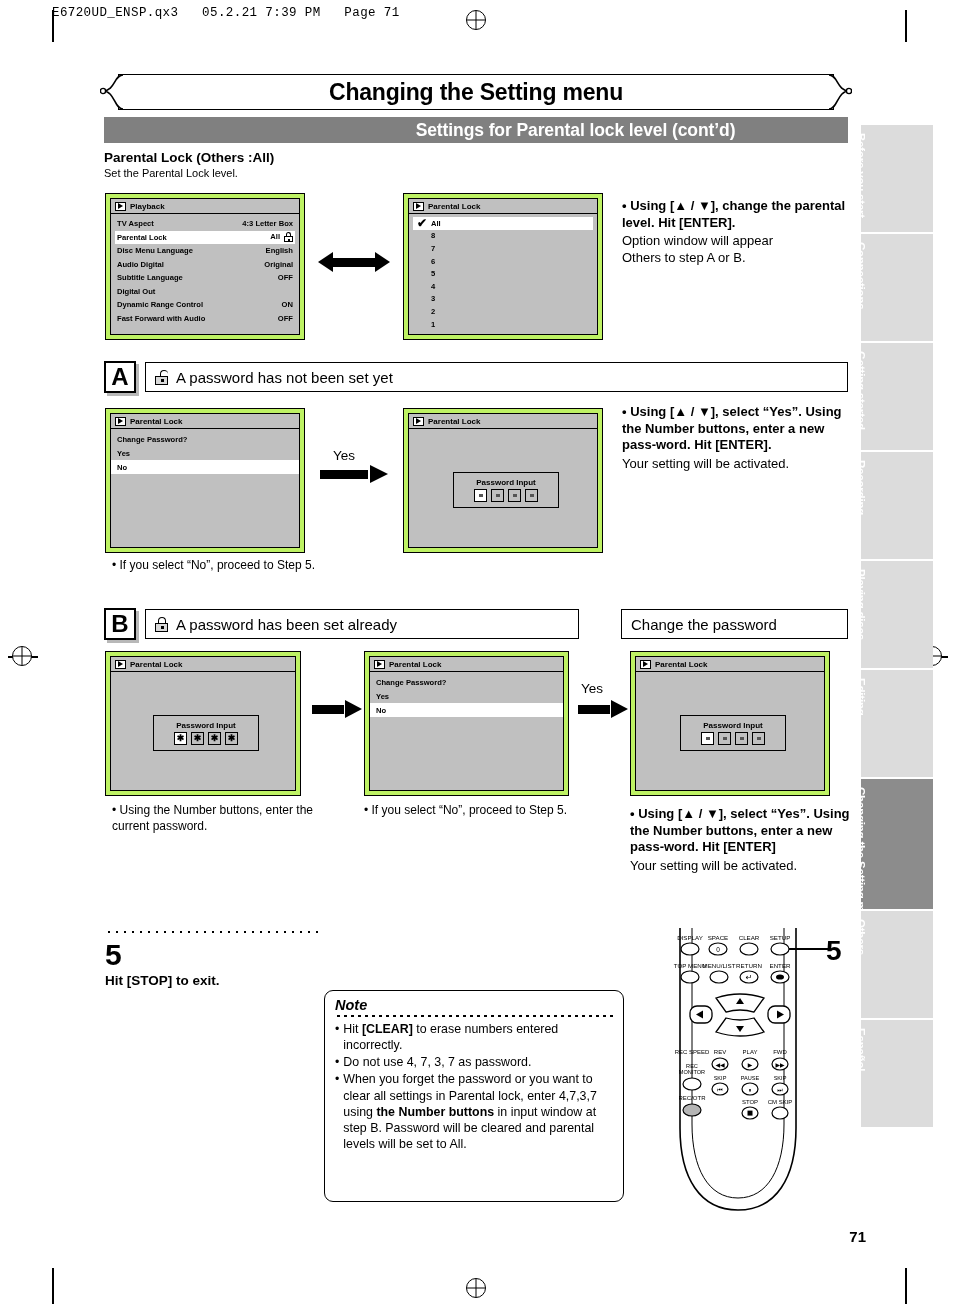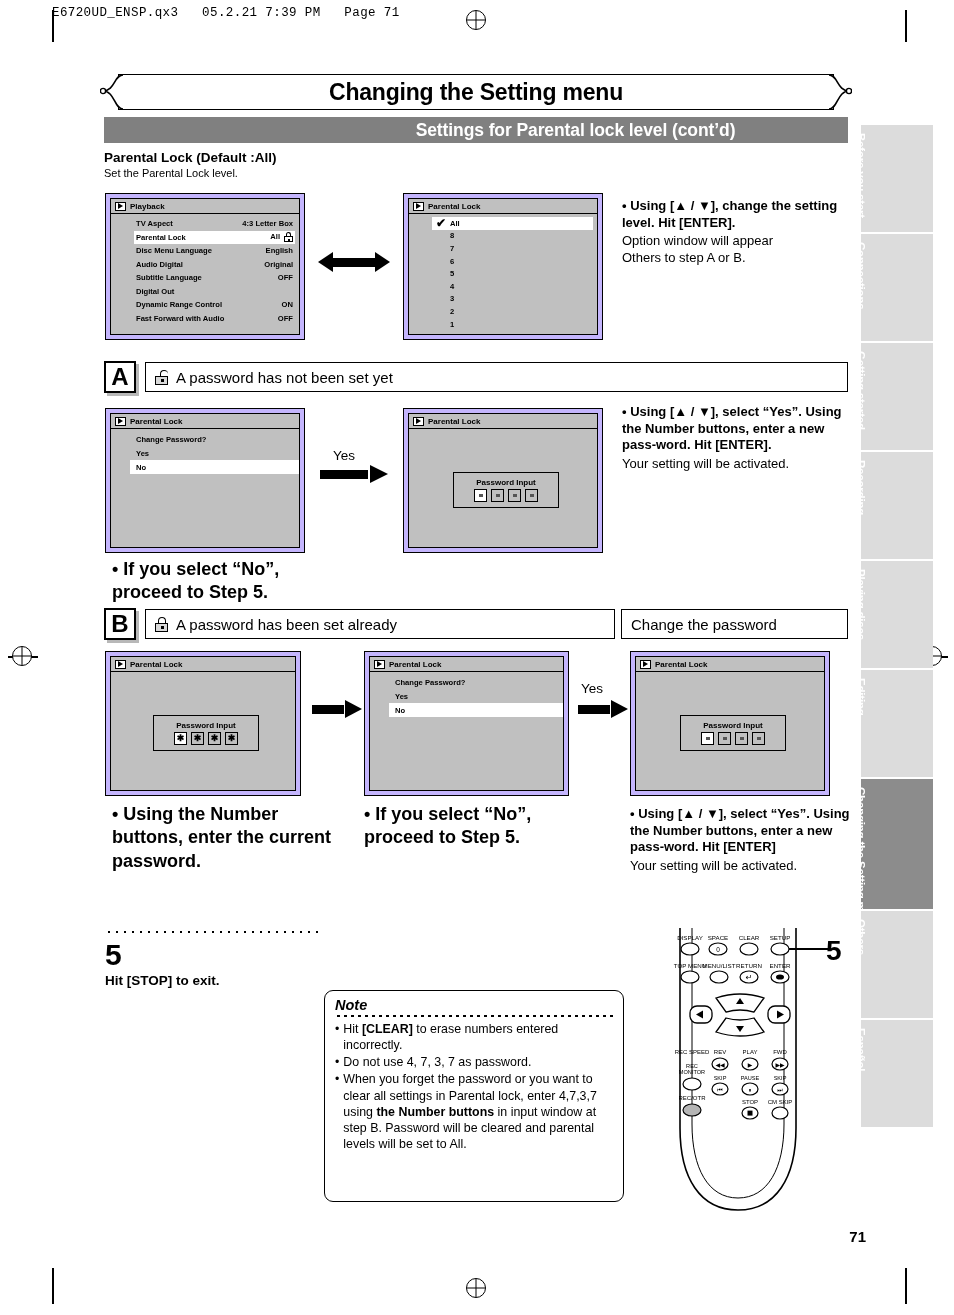--- a/index.html
+++ b/index.html
@@ -60,42 +60,42 @@
   .sec-head {
     position:absolute; left:104px; font-weight:bold; font-size:13.5px;
   }
   .sec-sub {
     position:absolute; left:104px; font-size:11px;
   }
 
   
   .osd {
     position:absolute;
-    background:#c4b5fd;
+    background:#bef264;
     border:1.5px solid #000;
     padding:4px;
   }
   .osd-inner { border:1.5px solid #000; background:#c0c0c0; height:100%; }
   .osd-title {
     height:15px; border-bottom:1.5px solid #000;
     display:flex; align-items:center; gap:4px;
     padding-left:4px;
     font-size:8px; font-weight:bold;
   }
   .play-glyph {
     width:11px; height:9px; background:#fff; border:1px solid #000;
     display:flex; align-items:center; justify-content:center;
   }
   .play-glyph i {
     display:block; width:0; height:0;
     border-left:5px solid #000;
     border-top:3px solid transparent;
     border-bottom:3px solid transparent;
   }
-  .osd-body { padding:3px 4px 0 4px;margin-left:19px; }
+  .osd-body { padding:3px 4px 0 4px; }
   .osd-row {
     display:flex; justify-content:space-between; align-items:center;
     font-size:7.6px; font-weight:bold; height:13.5px; padding:0 2px;
   }
   .osd-row.hl { background:#fff; }
   .osd-row .val { display:flex; align-items:flex-start; gap:4px; }
 
   .lock-mini {
     display:inline-block; width:9px; height:10px; position:relative;
     vertical-align:middle;
@@ -171,21 +171,21 @@
   .lock-big .body::after {
     content:""; position:absolute; left:5px; top:2px;
     width:2.5px; height:3.5px; background:#000;
   }
 
   
   .callout { position:absolute; font-size:13px; line-height:1.28; }
   .callout b { font-weight:bold; }
   .callout .plain { font-weight:normal; }
   .bullet-b {
-    position:absolute; font-size:18px; font-weight:bold; line-height:1.3;
+    position:absolute; font-size:12px; font-weight:normal; line-height:1.3;
   }
 
   
   .dotrule {
     position:absolute; height:4px;
     background-image:radial-gradient(circle, #000 1.4px, transparent 1.5px);
     background-size:8px 4px; background-repeat:repeat-x;
   }
   .bignum { position:absolute; font-size:30px; font-weight:bold; line-height:1; }
   .step5-text { position:absolute; font-size:13.5px; font-weight:bold; }
@@ -258,21 +258,21 @@
       <path d="M1 1 C10 1 9 17 21 17 C9 17 10 35 1 35" fill="#fff" stroke="#000" stroke-width="1.6"></path>
       <circle cx="21" cy="17" r="2.6" fill="#fff" stroke="#000" stroke-width="1.4"></circle>
     </svg>
   </div>
   <div class="title-text">Changing the Setting menu</div>
 </div>
 
 <div class="subtitle-lead"></div>
 <div class="subtitle-band">Settings for Parental lock level (cont’d)</div>
 
-<div class="sec-head" style="top:150px;">Parental Lock (Default :All)</div>
+<div class="sec-head" style="top:150px;">Parental Lock (Others :All)</div>
 <div class="sec-sub" style="top:167px;">Set the Parental Lock level.</div>
 
 <div class="osd" style="left:105px;top:193px;width:200px;height:147px;">
   <div class="osd-inner">
     <div class="osd-title">
       <span class="play-glyph">
           <i></i>
         </span>
       <span>Playback</span>
     </div>
@@ -374,21 +374,21 @@
           <span>2</span>
         </div>
       <div class="level-row">
           <span>1</span>
         </div>
     </div>
   </div>
 </div>
 
 <div class="callout" style="left:622px;top:198px;width:232px;">
-  <b>• Using [▲ / ▼], change the setting level. Hit [ENTER].</b>
+  <b>• Using [▲ / ▼], change the parental level. Hit [ENTER].</b>
   <div class="plain" style="margin-top:2px;">Option window will appear</div>
   <div class="plain">Others to step A or B.</div>
 </div>
 
 <div class="step-letter" style="left:104px;top:361px;">A</div>
 <div class="step-bar" style="left:145px;top:362px;width:703px;">
   <span class="lock-big open">
       <span class="shack"></span>
       <span class="body"></span>
     </span>
@@ -452,21 +452,21 @@
 </div>
 
 <div class="callout" style="left:622px;top:404px;width:232px;">
   <b>• Using [▲ / ▼], select “Yes”. Using the Number buttons, enter a new pass-word. Hit [ENTER].</b>
   <div class="plain" style="margin-top:2px;">Your setting will be activated.</div>
 </div>
 
 <div class="bullet-b" style="left:112px;top:558px;width:230px;">• If you select “No”, proceed to Step 5.</div>
 
 <div class="step-letter" style="left:104px;top:608px;">B</div>
-<div class="step-bar" style="left:145px;top:609px;width:470px;">
+<div class="step-bar" style="left:145px;top:609px;width:434px;">
   <span class="lock-big">
       <span class="shack"></span>
       <span class="body"></span>
     </span>
   <span>A password has been set already</span>
 </div>
 <div class="step-bar" style="left:621px;top:609px;width:227px;padding-left:9px;">
   <span>Change the password</span>
 </div>
 

